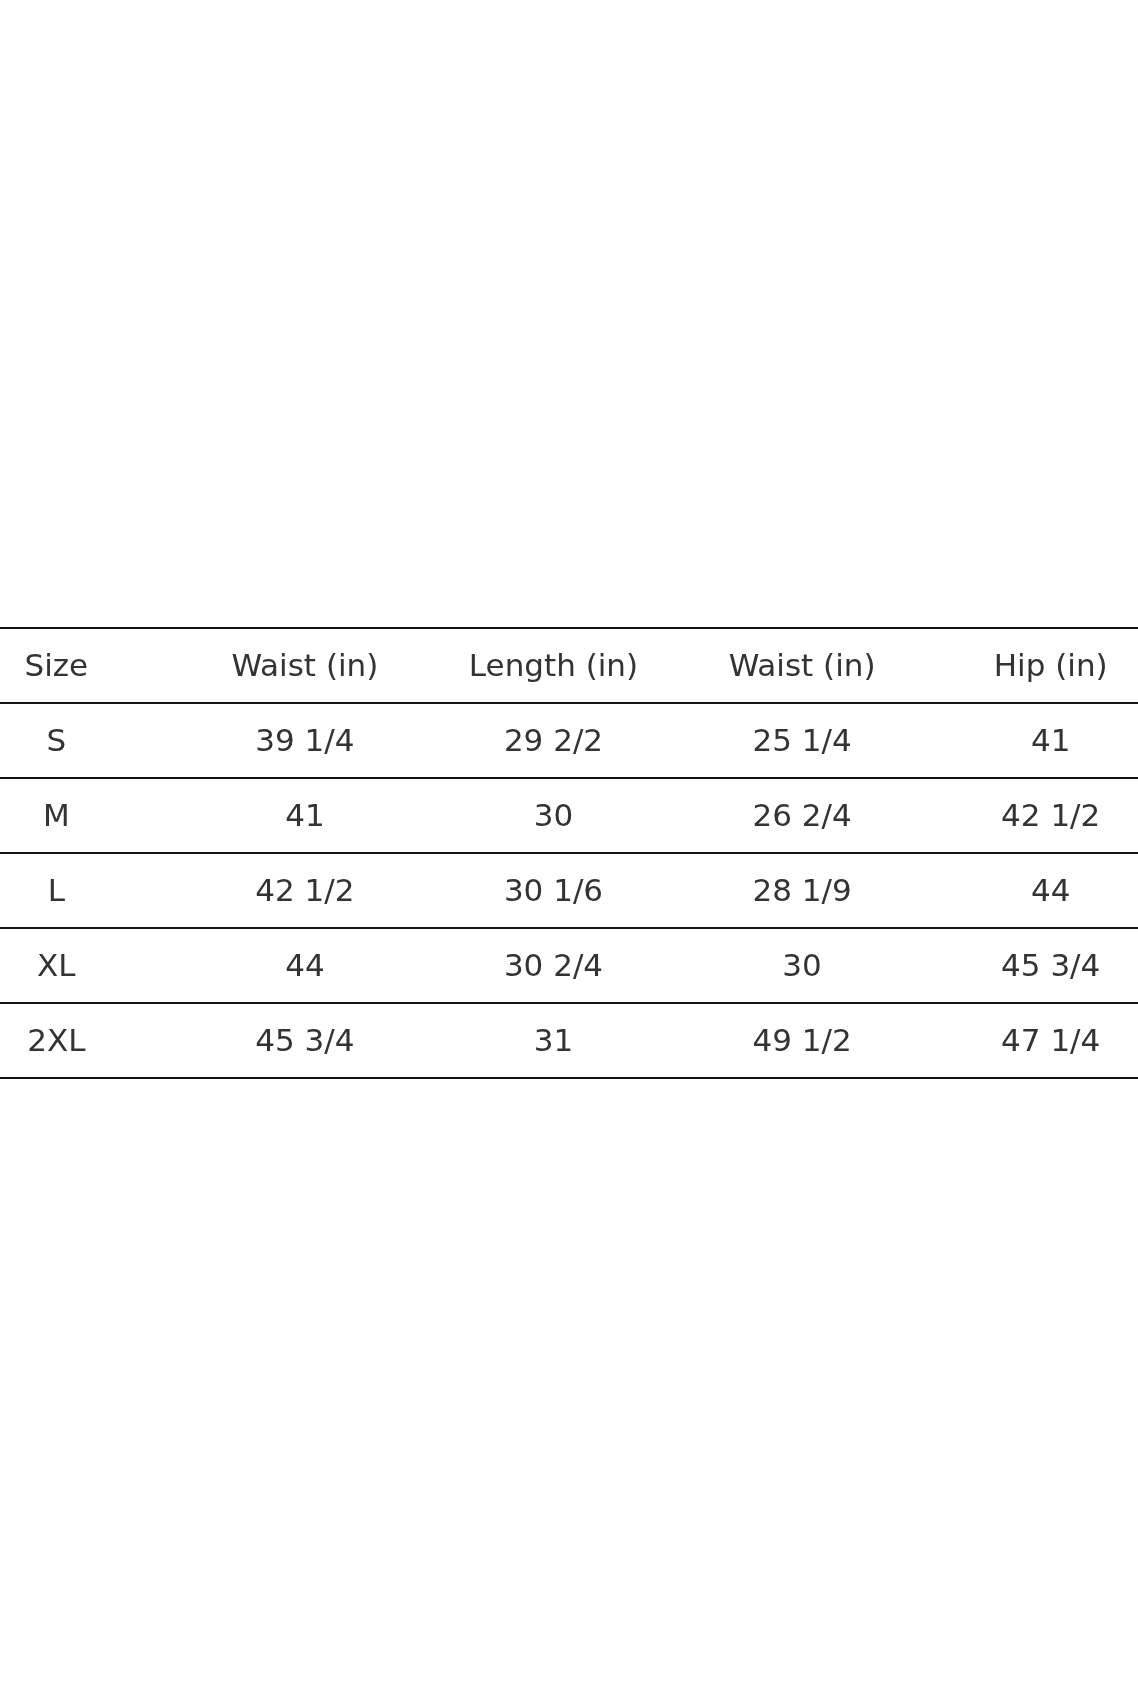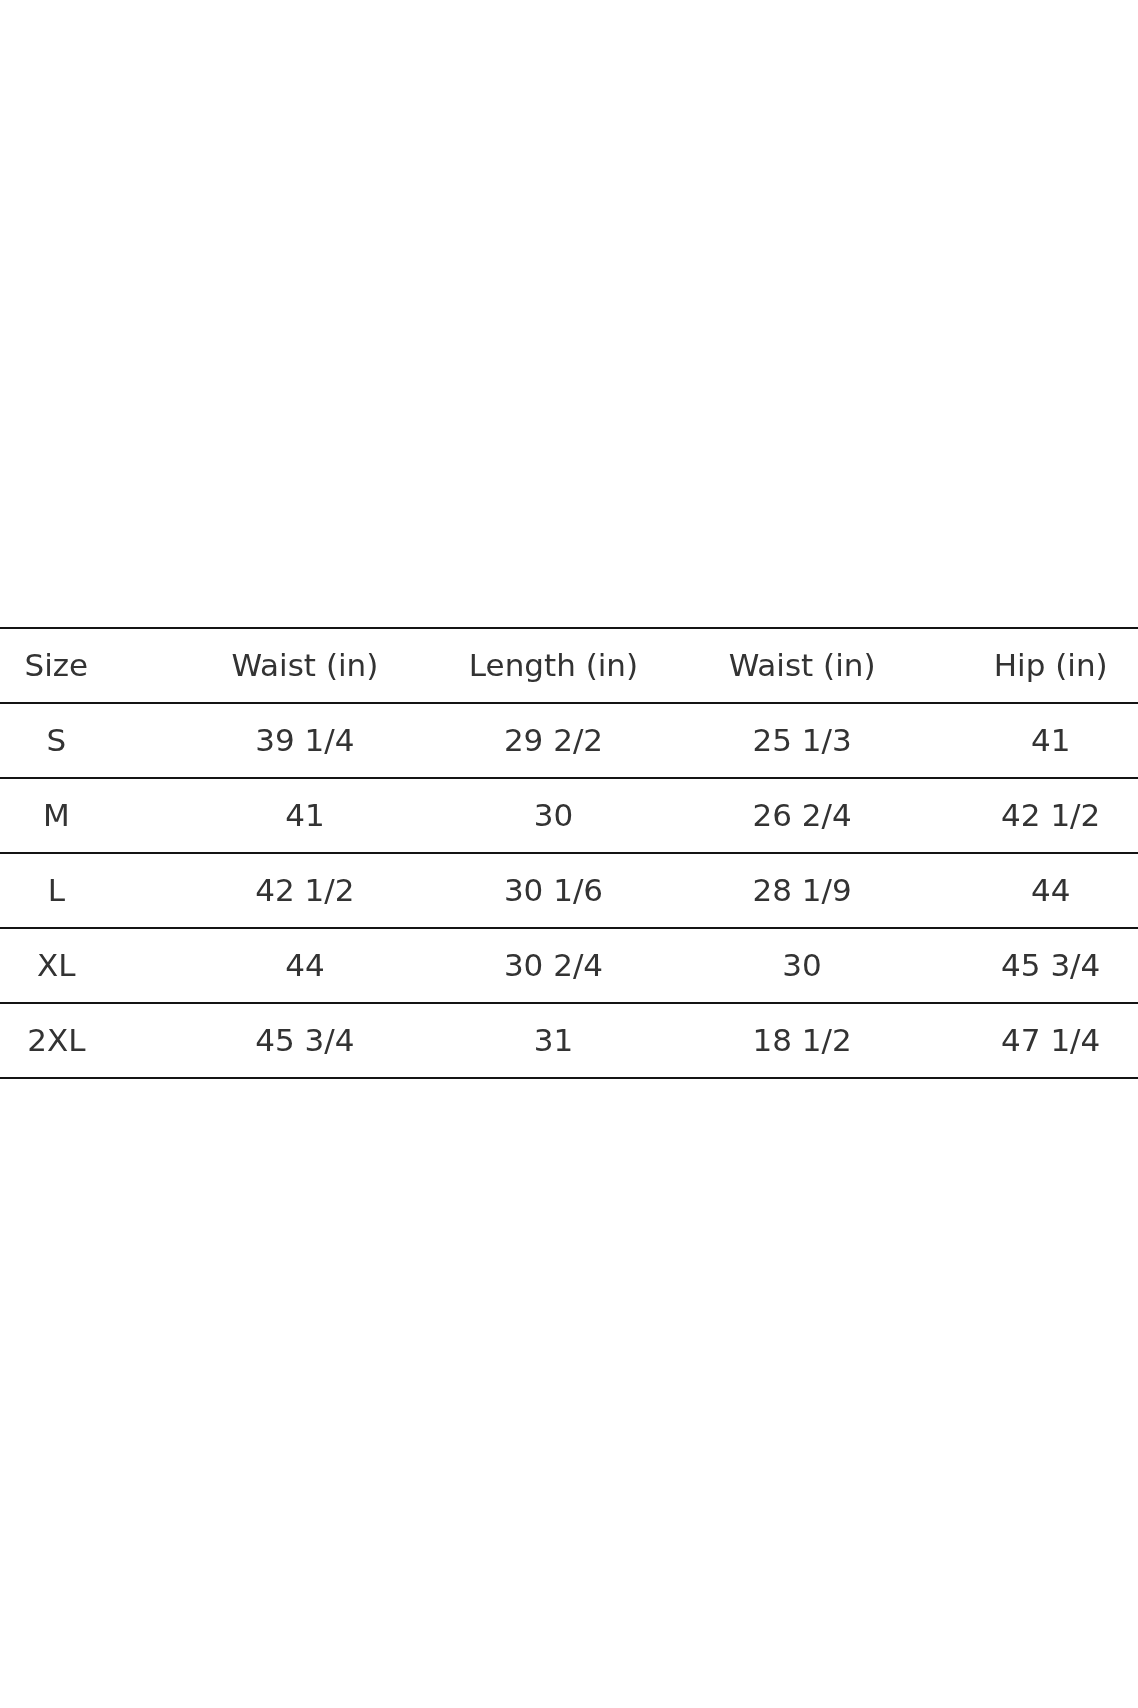--- a/index.html
+++ b/index.html
@@ -59,21 +59,21 @@
       <th>Length (in)</th>
       <th>Waist (in)</th>
       <th>Hip (in)</th>
     </tr>
   </thead>
   <tbody>
     <tr>
       <td>S</td>
       <td>39 1/4</td>
       <td>29 2/2</td>
-      <td>25 1/3</td>
+      <td>25 1/4</td>
       <td>41</td>
     </tr>
     <tr>
       <td>M</td>
       <td>41</td>
       <td>30</td>
       <td>26 2/4</td>
       <td>42 1/2</td>
     </tr>
     <tr>
@@ -87,17 +87,17 @@
       <td>XL</td>
       <td>44</td>
       <td>30 2/4</td>
       <td>30</td>
       <td>45 3/4</td>
     </tr>
     <tr>
       <td>2XL</td>
       <td>45 3/4</td>
       <td>31</td>
-      <td>18 1/2</td>
+      <td>49 1/2</td>
       <td>47 1/4</td>
     </tr>
   </tbody>
 </table>
 
 </body></html>

